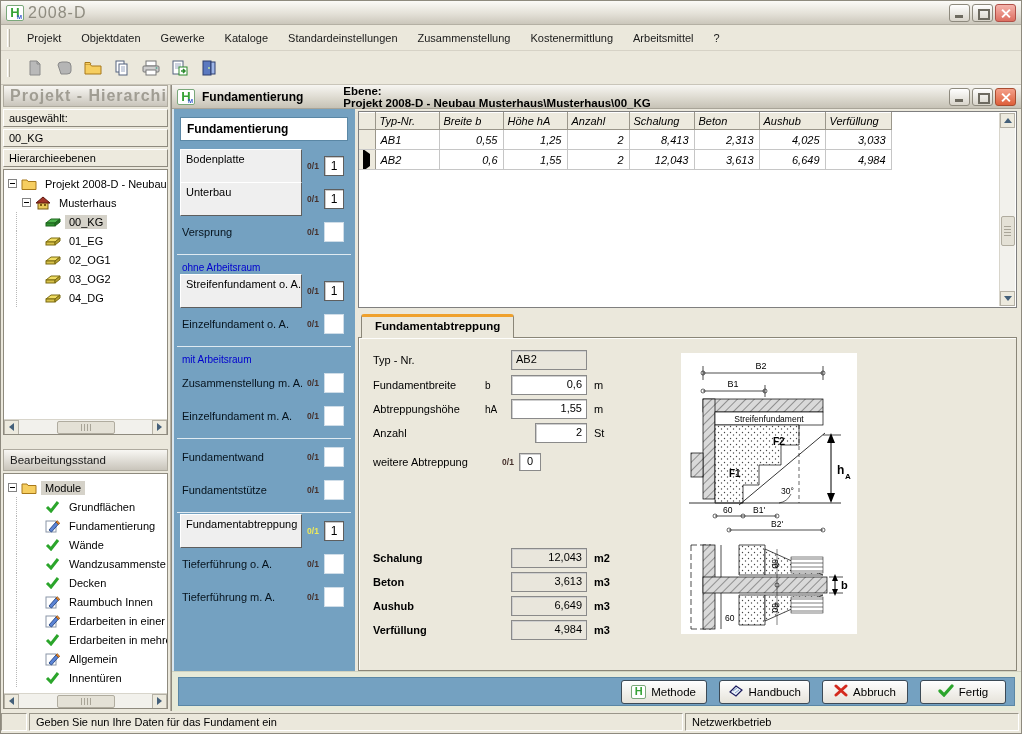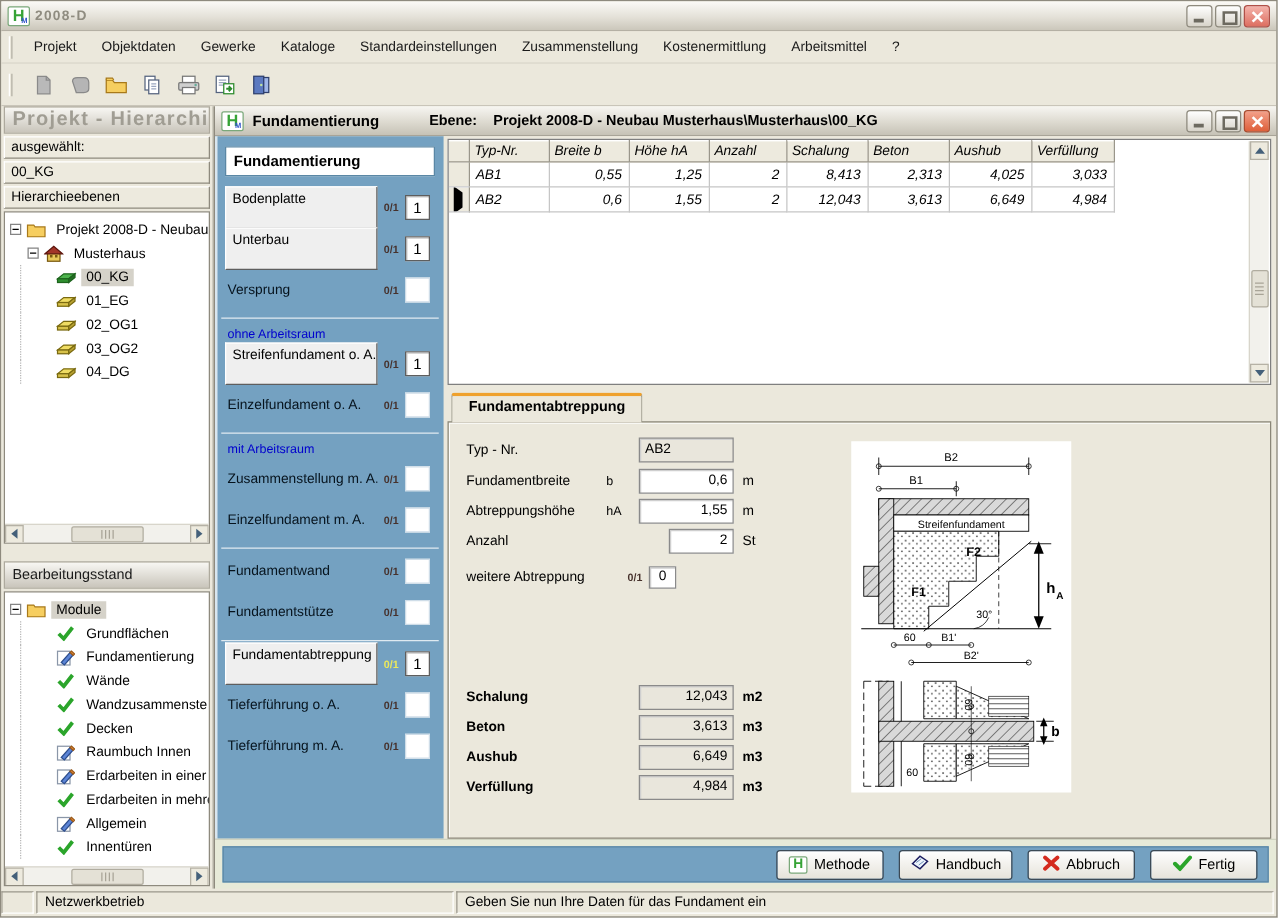--- a/index.html
+++ b/index.html
@@ -11,21 +11,21 @@
     display:flex;flex-direction:column;
   }
   
   .titlebar{height:24px;flex:0 0 24px;display:flex;align-items:center;
     background:linear-gradient(180deg,#FBFAF7 0%,#E4E1D8 55%,#CBC7BB 100%);
     border-bottom:1px solid #b4b0a4;padding:0 3px;}
   .app-logo{width:18px;height:16px;background:#fff;border:1px solid #7aa87a;border-radius:2px;
     display:flex;align-items:center;justify-content:center;margin:0 4px 0 2px;position:relative;}
   .app-logo .h{font-weight:bold;color:#36A336;font-size:13px;line-height:13px;font-family:"Liberation Sans",sans-serif;}
   .app-logo .m{position:absolute;right:1px;bottom:0;font-size:6px;color:#3355cc;font-weight:bold;}
-  .title-text{font-weight:bold;font-size:11px;color:#8f8c80;letter-spacing:1px;}
+  .title-text{font-weight:normal;font-size:16px;color:#8f8c80;letter-spacing:1px;}
   .win-btns{margin-left:auto;display:flex;gap:2px;padding-right:2px;}
   .wbtn{width:21px;height:18px;border:1px solid #8e8a7e;border-radius:3px;
     background:linear-gradient(180deg,#ffffff,#d8d4ca);position:relative;}
   .wbtn.min::after{content:"";position:absolute;left:5px;bottom:3px;width:8px;height:3px;background:#6d6a60;}
   .wbtn.rest::after{content:"";position:absolute;left:5px;top:4px;width:8px;height:7px;border:2px solid #6d6a60;background:transparent;}
   .wbtn.close{background:linear-gradient(180deg,#F4B4AC,#DD6E60);border-color:#b05048;}
   .wbtn.close::before,.wbtn.close::after{content:"";position:absolute;left:9px;top:3px;width:2px;height:11px;background:#fff;}
   .wbtn.close::before{transform:rotate(45deg);}
   .wbtn.close::after{transform:rotate(-45deg);}
   .wbtn.close-orange{background:linear-gradient(180deg,#F3A08A,#DE5F3A);border-color:#a84c30;}
@@ -70,21 +70,21 @@
   .arr.down{border-left:4px solid transparent;border-right:4px solid transparent;border-top:5px solid #44607a;}
   .hthumb{width:58px;height:13px;margin:0 auto;background:#E4E1D6;border:1px solid #b0ac9f;border-radius:2px;
     display:flex;align-items:center;justify-content:center;gap:2px;}
   .hthumb i{display:block;width:1px;height:7px;background:#a8a497;}
   
   .inner{flex:1;display:flex;flex-direction:column;border-left:1px solid #8e8a7e;min-width:0;}
   .inner-titlebar{height:24px;flex:0 0 24px;display:flex;align-items:center;
     background:linear-gradient(180deg,#F7F6F2 0%,#DDDAD0 55%,#C6C2B6 100%);
     border-bottom:1px solid #a8a498;padding:0 3px;}
   .inner-title{font-weight:bold;font-size:12px;margin-left:3px;}
-  .level-wrap{margin-left:40px;font-weight:bold;font-size:11.5px;display:flex;gap:13px;white-space:nowrap;overflow:hidden;}
+  .level-wrap{margin-left:40px;font-weight:bold;font-size:11.5px;display:flex;gap:0;white-space:nowrap;overflow:hidden;flex-direction:column;}
   .inner-body{flex:1;display:flex;min-height:0;background:#EBE8DC;}
   
   .module-panel{width:183px;flex:0 0 183px;background:#74A1C1;padding:8px 7px 0 6px;
     border-left:2px solid #D9E6EE;display:flex;flex-direction:column;overflow:hidden;}
   .module-header{background:#fff;border:1px solid #5a87a5;padding:4px 6px;font-weight:bold;font-size:12px;margin-bottom:14px;}
   .mod-row{display:flex;align-items:center;margin-bottom:11px;height:22px;}
   .mod-name{width:122px;flex:0 0 122px;font-size:11px;overflow:hidden;white-space:nowrap;}
   .mod-name.raised{background:#EFEFEF;border:1px solid;border-color:#ffffff #5e5e5e #5e5e5e #ffffff;
     padding:3px 5px;height:34px;}
   .mod-name.flat{padding:3px 2px;color:#06131d;}
@@ -798,17 +798,17 @@
             </span>
             <span>Fertig</span>
           </div>
         </div>
       </div>
     </div>
   </div>
 
   <div class="statusbar">
     <div class="ssec first"></div>
+    <div class="ssec msg">Geben Sie nun Ihre Daten für das Fundament ein</div>
     <div class="ssec mode">Netzwerkbetrieb</div>
-    <div class="ssec msg">Geben Sie nun Ihre Daten für das Fundament ein</div>
   </div>
 
 </div>
 
 </body></html>

